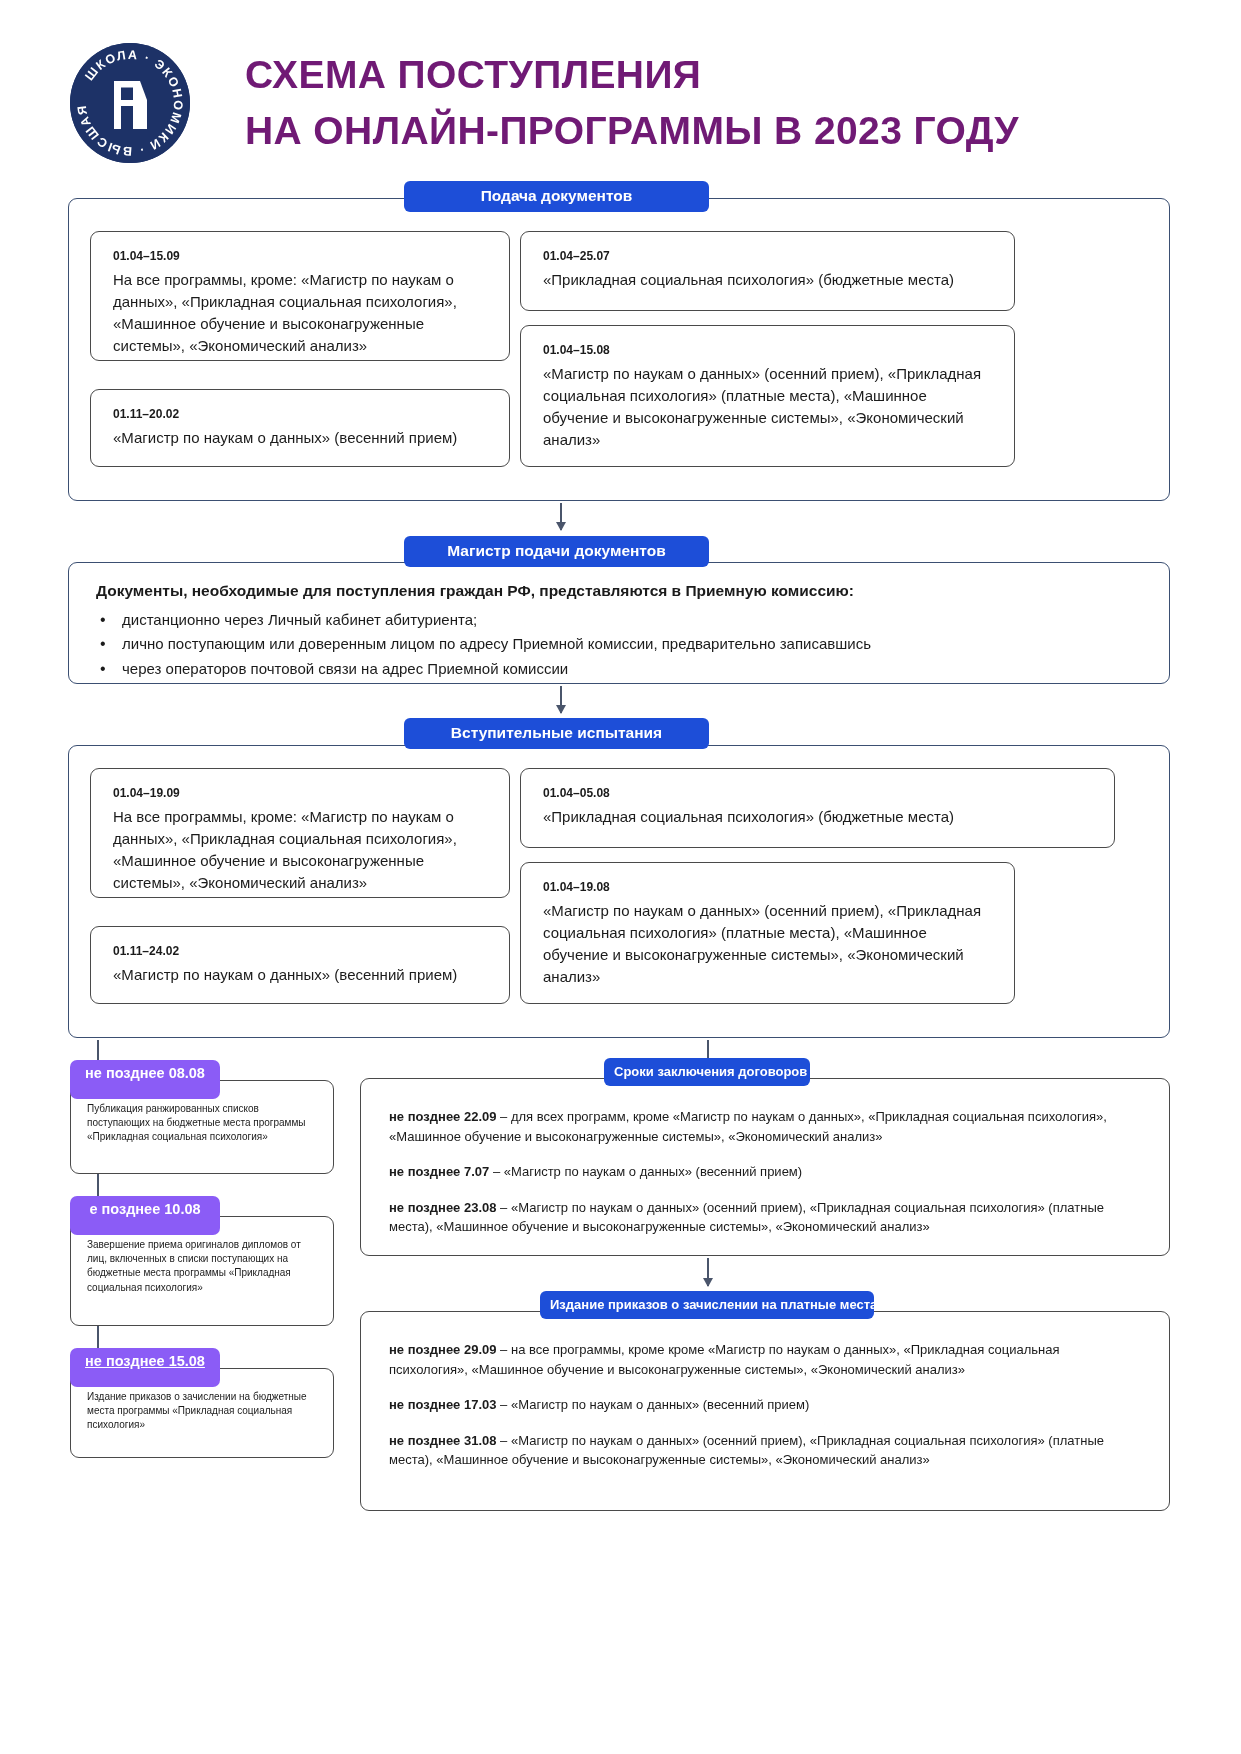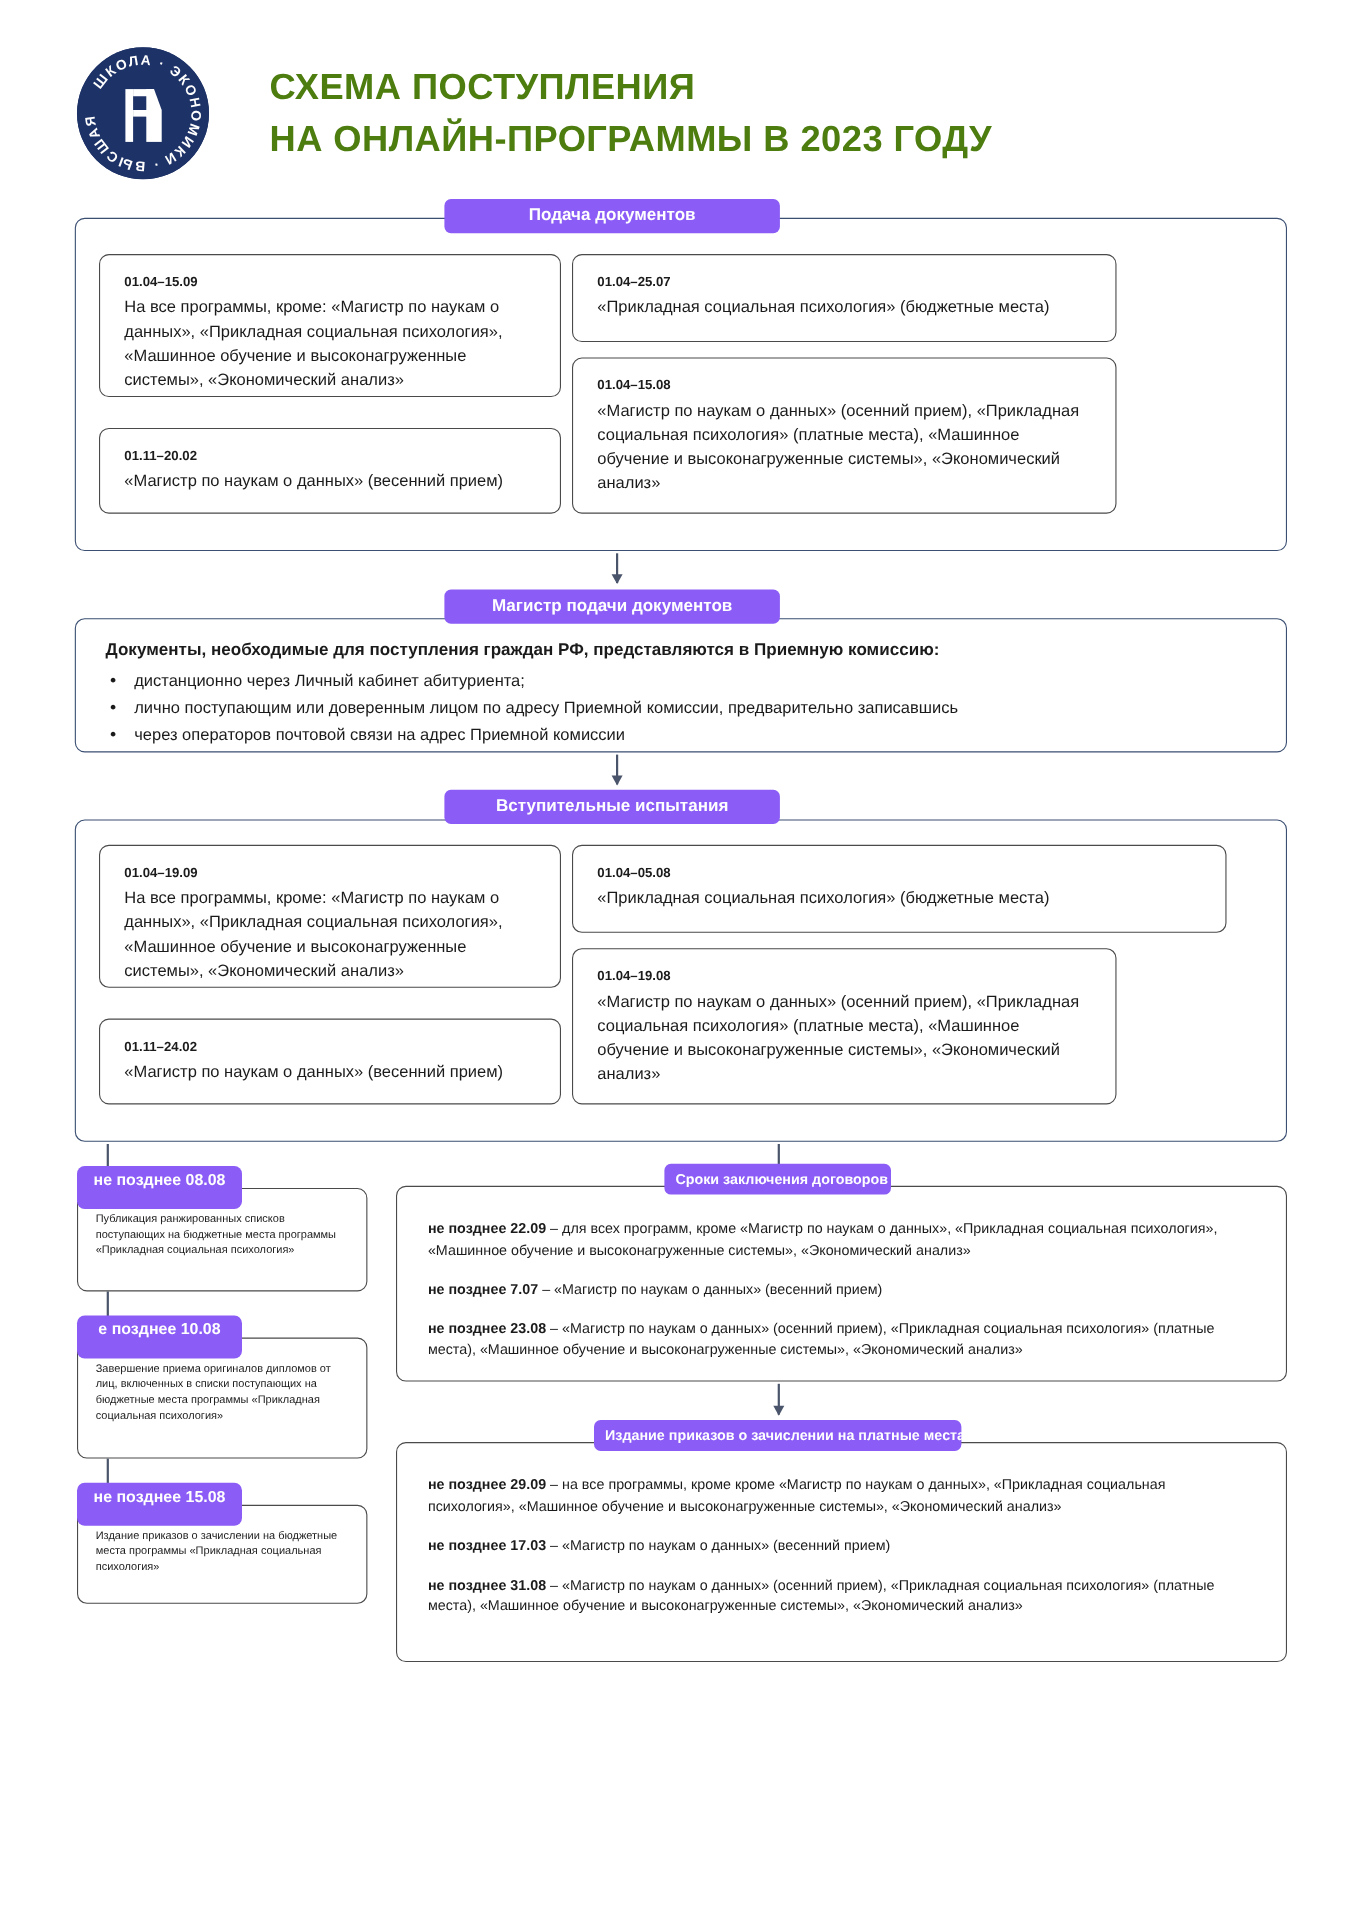--- a/index.html
+++ b/index.html
@@ -24,37 +24,37 @@
   .logo {
     width: 120px; height: 120px;
     border-radius: 50%;
     background: #1d3267;
     position: relative;
     flex: 0 0 120px;
   }
   .logo svg { position:absolute; left:0; top:0; }
   .title {
     margin-left: 55px;
-    color: #4d7c0f;
-    font-size: 33px;
+    color: #701a75;
+    font-size: 39px;
     font-weight: bold;
     line-height: 1.42;
     letter-spacing: 0.4px;
   }
   .title div { white-space: nowrap; }
 
   
   .frame {
     position: absolute;
     border: 1.5px solid #3b4f72;
     border-radius: 9px;
   }
   .band {
     position: absolute;
-    background: #8b5cf6;
+    background: #1d4ed8;
     color: #fff;
     font-size: 15.5px;
     font-weight: bold;
     border-radius: 6px;
     padding: 6px 22px 7px 22px;
     white-space: nowrap;
     z-index: 5;
     text-align: center;
   }
   .band.navy { background:#8b5cf6; font-size: 14.5px; padding: 5px 14px 18px 14px; border-radius:7px;}
@@ -210,21 +210,21 @@
   <span class="body">Публикация ранжированных списков поступающих на бюджетные места программы «Прикладная социальная психология»</span>
 </div>
 <div class="plainline" style="left:97px; top:1174px; height:30px;"></div>
 
 <div class="band navy" style="left:70px; top:1196px; width:150px;">е позднее 10.08</div>
 <div class="card small" style="left:70px; top:1216px; width:264px; height:110px; padding-top:21px;">
   <span class="body">Завершение приема оригиналов дипломов от лиц, включенных в списки поступающих на бюджетные места программы «Прикладная социальная психология»</span>
 </div>
 <div class="plainline" style="left:97px; top:1326px; height:30px;"></div>
 
-<div class="band navy" style="left:70px; top:1348px; width:150px;">не позднее 15.08</div>
+<div class="band navy" style="left:70px; top:1348px; width:150px;text-decoration:underline;">не позднее 15.08</div>
 <div class="card small" style="left:70px; top:1368px; width:264px; height:90px; padding-top:21px;">
   <span class="body">Издание приказов о зачислении на бюджетные места программы «Прикладная социальная психология»</span>
 </div>
 
 <div class="band" style="left:604px; top:1058px; width:206px; font-size:13px; padding:6px 10px 7px 10px;">Сроки заключения договоров</div>
 <div class="card" style="left:360px; top:1078px; width:810px; height:178px; padding:28px 28px 16px 28px;">
   <div class="terms">
     <p><b>не позднее 22.09</b><span> – для всех программ, кроме «Магистр по наукам о данных», «Прикладная социальная психология», «Машинное обучение и высоконагруженные системы», «Экономический анализ»</span></p>
     <p><b>не позднее 7.07</b><span> – «Магистр по наукам о данных» (весенний прием)</span></p>
     <p><b>не позднее 23.08</b><span> – «Магистр по наукам о данных» (осенний прием), «Прикладная социальная психология» (платные места), «Машинное обучение и высоконагруженные системы», «Экономический анализ»</span></p>

